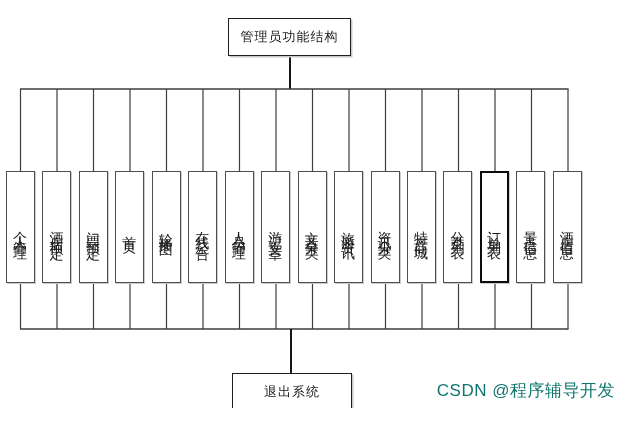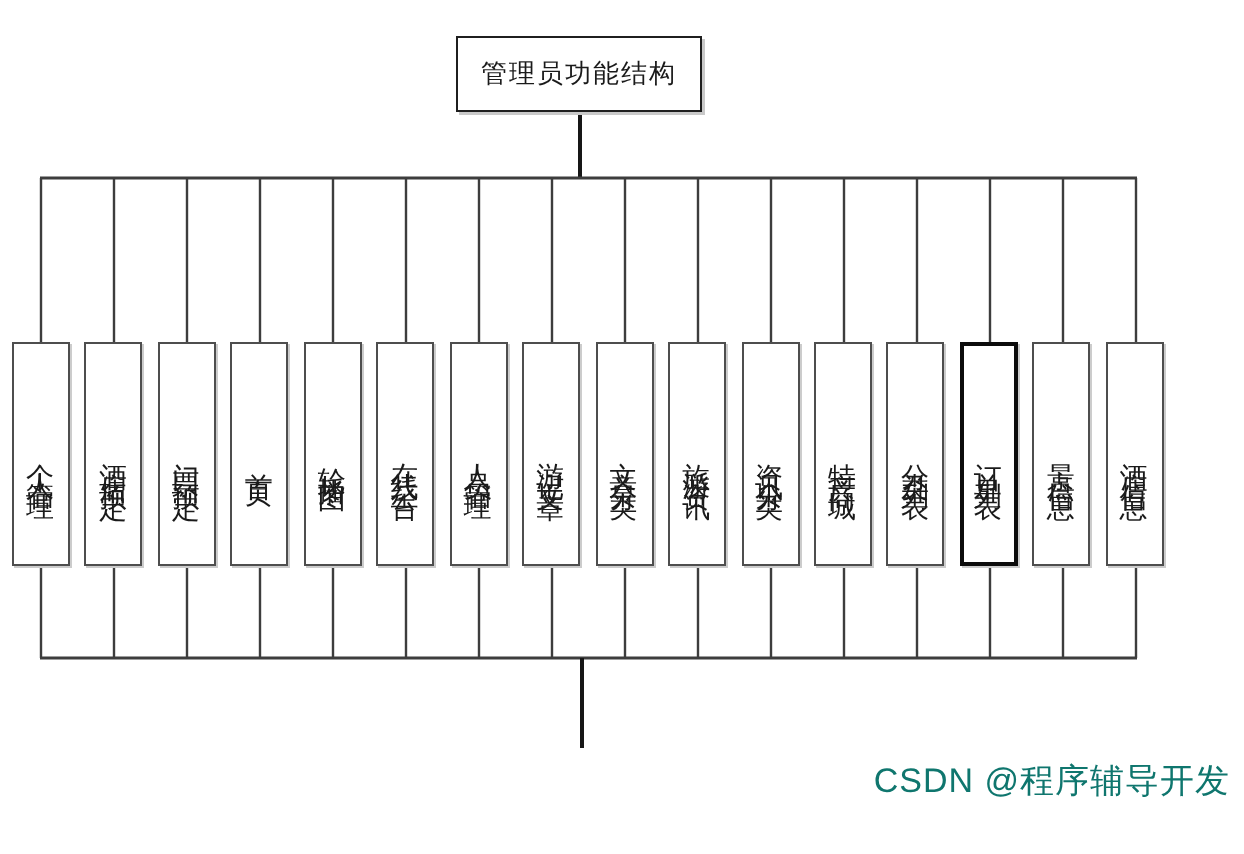--- a/index.html
+++ b/index.html
@@ -101,16 +101,19 @@
         <span class="vlabel">订单列表</span>
       </div>
     <div class="vbox">
         <span class="vlabel">景点信息</span>
       </div>
     <div class="vbox">
         <span class="vlabel">酒店信息</span>
       </div>
   </div>
 
+  <div class="hbox exit-box">
+    <span>退出系统</span>
+  </div>
 
   <div class="watermark">CSDN @程序辅导开发</div>
 
 </div>
 
 </body></html>

